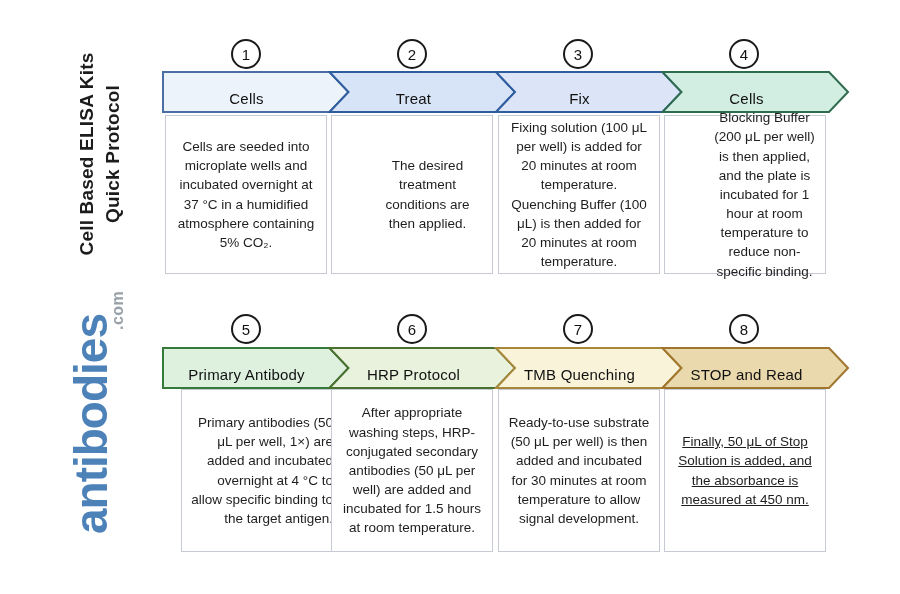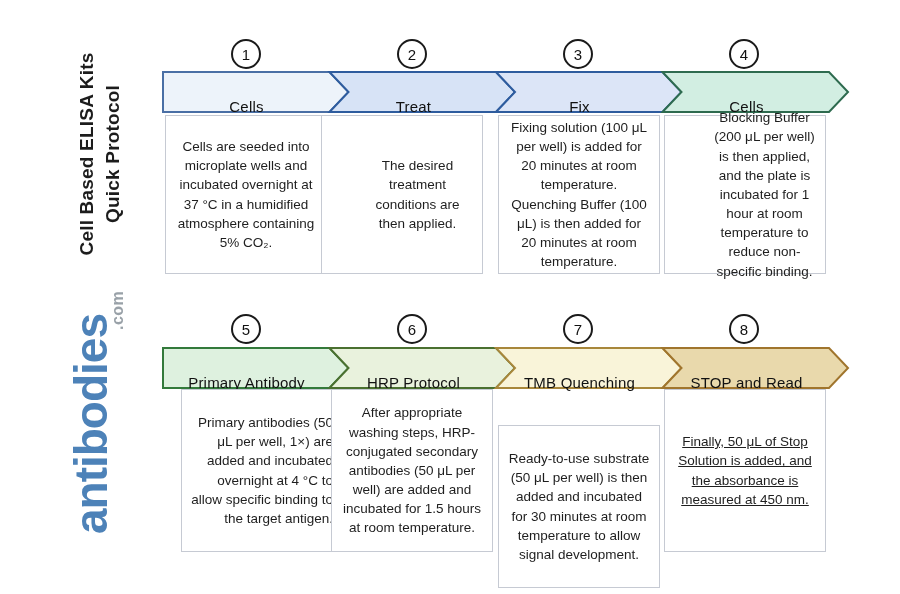--- a/index.html
+++ b/index.html
@@ -21,21 +21,21 @@
   }
   .logo-tld{
     left:109px;top:330px;width:50px;text-align:left;
     font-size:16px;font-weight:700;letter-spacing:.5px;
   }
   .row-svg{position:absolute;left:158px;width:694px;height:43px;}
   .arrow{stroke-width:2;stroke-linejoin:miter;}
   .step-label{
     position:absolute;width:167px;height:54px;
     display:flex;align-items:center;justify-content:center;
-    font-size:15px;color:#111;letter-spacing:.2px;margin-top:8px;
+    font-size:15px;color:#111;letter-spacing:.2px;
   }
   .num-circle{
     position:absolute;width:26px;height:26px;border-radius:50%;
     border:2px solid #1a1a1a;background:#fff;
     display:flex;align-items:center;justify-content:center;
     font-size:15px;font-weight:500;color:#111;
   }
   .desc-box{
     position:absolute;width:162px;box-sizing:border-box;
     background:#fff;border:1.5px solid #c6cad3;
@@ -68,37 +68,37 @@
   <polygon class="arrow" points="338,1 504.5,1 523.5,21 504.5,41 338,41 357,21" stroke="#2e5c9e" fill="#dce5f7"></polygon>
   <polygon class="arrow" points="504.5,1 671,1 690,21 671,41 504.5,41 523.5,21" stroke="#2e6b4f" fill="#d2eee2"></polygon>
 </svg>
 
 <div class="step-label" style="left:163px;top:71px;">Cells</div>
 <div class="step-label" style="left:330px;top:71px;">Treat</div>
 <div class="step-label" style="left:496px;top:71px;">Fix</div>
 <div class="step-label" style="left:663px;top:71px;">Cells</div>
 
 <div class="desc-box r1" style="left:165px;">Cells are seeded into microplate wells and incubated overnight at 37 °C in a humidified atmosphere containing 5% CO₂.</div>
-<div class="desc-box r1" style="left:321px;padding-left:40px;">The desired treatment conditions are then applied.</div>
+<div class="desc-box r1" style="left:331px;padding-left:40px;">The desired treatment conditions are then applied.</div>
 <div class="desc-box r1" style="left:498px;">Fixing solution (100 μL per well) is added for 20 minutes at room temperature. Quenching Buffer (100 μL) is then added for 20 minutes at room temperature.</div>
 <div class="desc-box r1" style="left:664px;padding-left:48px;">Blocking Buffer (200 μL per well) is then applied, and the plate is incubated for 1 hour at room temperature to reduce non-specific binding.</div>
 
 <div class="num-circle" style="left:231px;top:314px;">5</div>
 <div class="num-circle" style="left:397px;top:314px;">6</div>
 <div class="num-circle" style="left:563px;top:314px;">7</div>
 <div class="num-circle" style="left:729px;top:314px;">8</div>
 
 <svg class="row-svg" style="top:347px;" viewBox="0 0 694 43">
   <polygon class="arrow" points="5,1 171.5,1 190.5,21 171.5,41 5,41" stroke="#337a3b" fill="#def1df"></polygon>
   <polygon class="arrow" points="171.5,1 338,1 357,21 338,41 171.5,41 190.5,21" stroke="#4a7030" fill="#e9f2dd"></polygon>
   <polygon class="arrow" points="338,1 504.5,1 523.5,21 504.5,41 338,41 357,21" stroke="#a8873b" fill="#f9f4d9"></polygon>
   <polygon class="arrow" points="504.5,1 671,1 690,21 671,41 504.5,41 523.5,21" stroke="#a0752d" fill="#e9d9ac"></polygon>
 </svg>
 
-<div class="step-label" style="left:163px;top:347px;text-decoration:underline;">Primary Antibody</div>
+<div class="step-label" style="left:163px;top:347px;">Primary Antibody</div>
 <div class="step-label" style="left:330px;top:347px;">HRP Protocol</div>
 <div class="step-label" style="left:496px;top:347px;">TMB Quenching</div>
 <div class="step-label" style="left:663px;top:347px;">STOP and Read</div>
 
 <div class="desc-box r2" style="left:181px;text-align:right;">Primary antibodies (50 μL per well, 1×) are added and incubated overnight at 4 °C to allow specific binding to the target antigen.</div>
 <div class="desc-box r2" style="left:331px;">After appropriate washing steps, HRP-conjugated secondary antibodies (50 μL per well) are added and incubated for 1.5 hours at room temperature.</div>
-<div class="desc-box r2" style="left:498px;margin-top:36px;">Ready-to-use substrate (50 μL per well) is then added and incubated for 30 minutes at room temperature to allow signal development.</div>
+<div class="desc-box r2" style="left:498px;">Ready-to-use substrate (50 μL per well) is then added and incubated for 30 minutes at room temperature to allow signal development.</div>
 <div class="desc-box r2" style="left:664px;text-decoration:underline;">Finally, 50 μL of Stop Solution is added, and the absorbance is measured at 450 nm.</div>
 
 </body></html>

